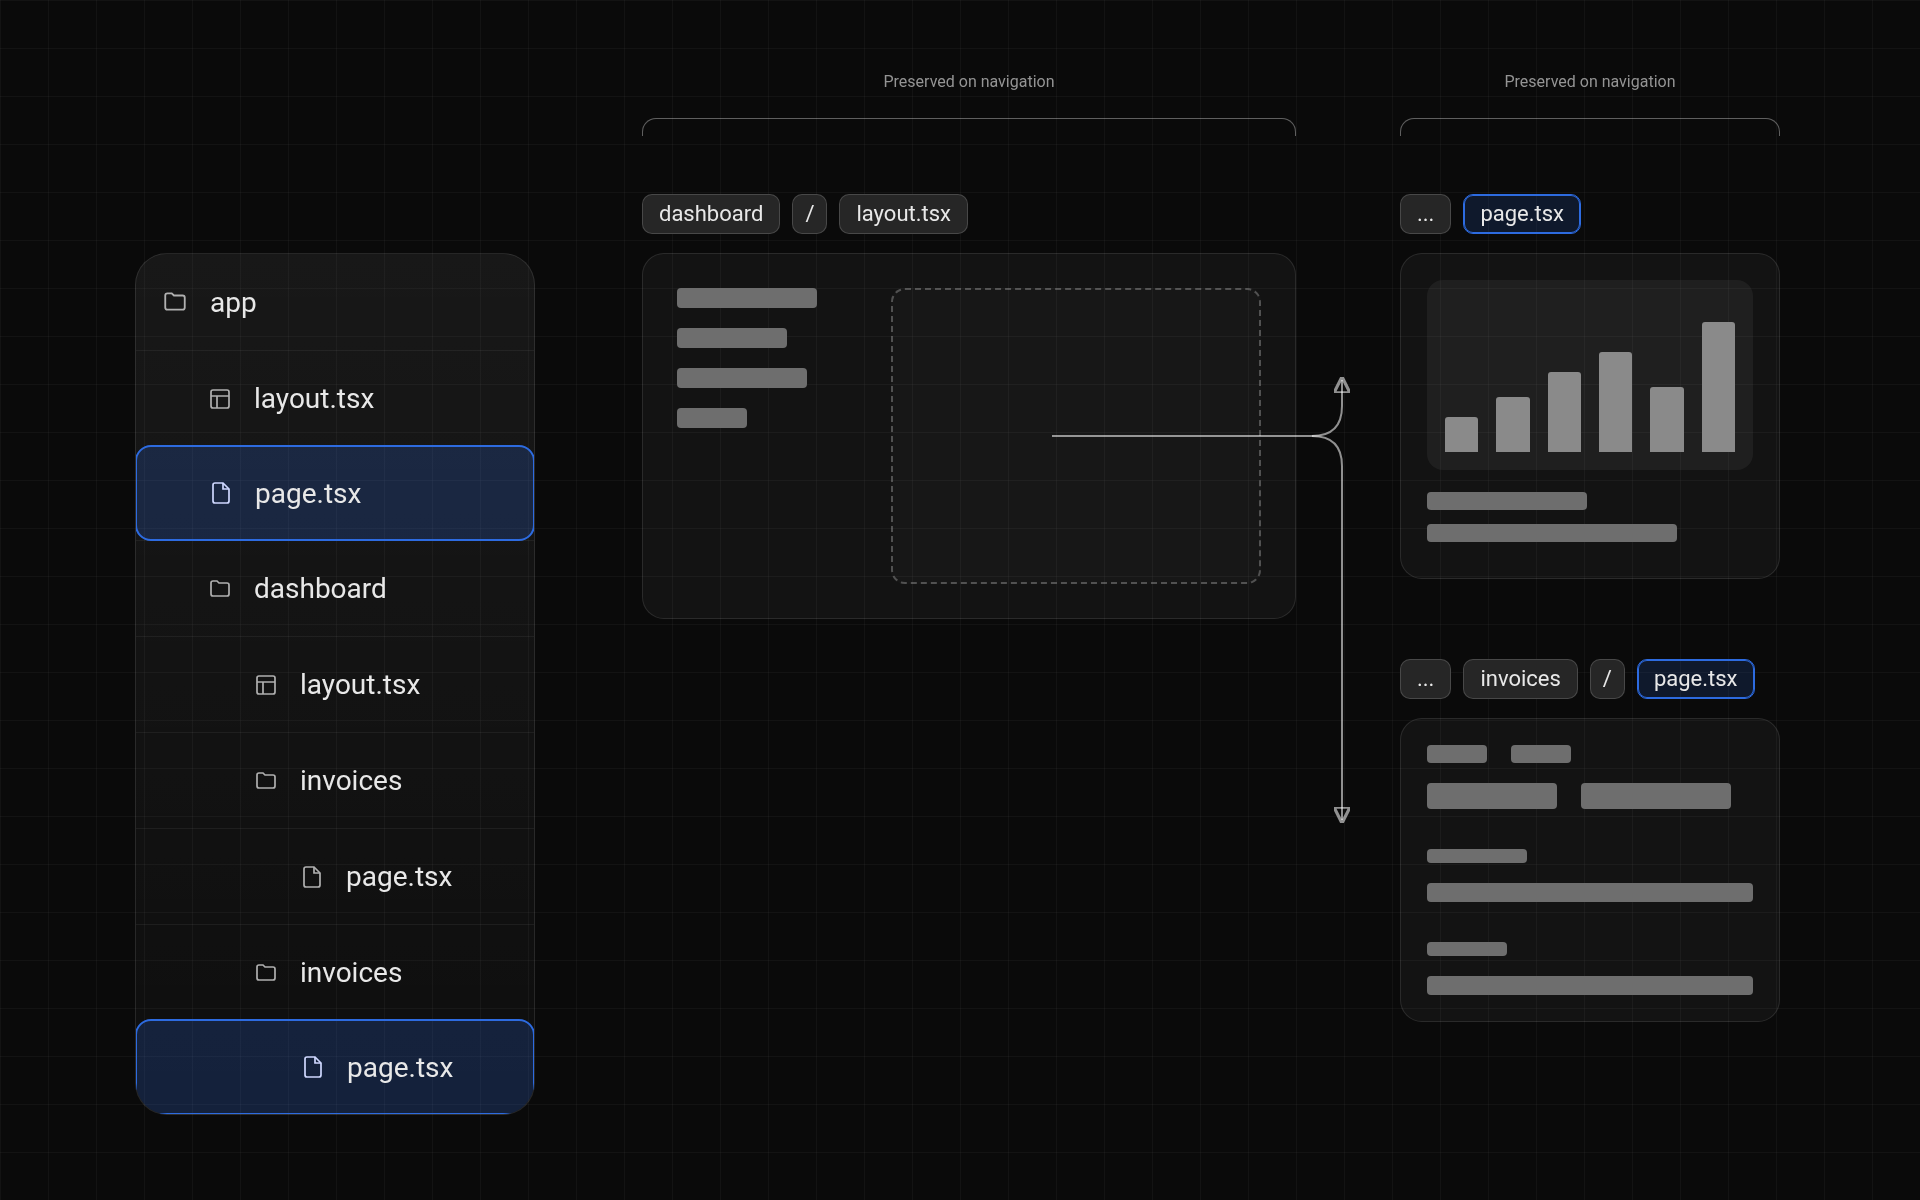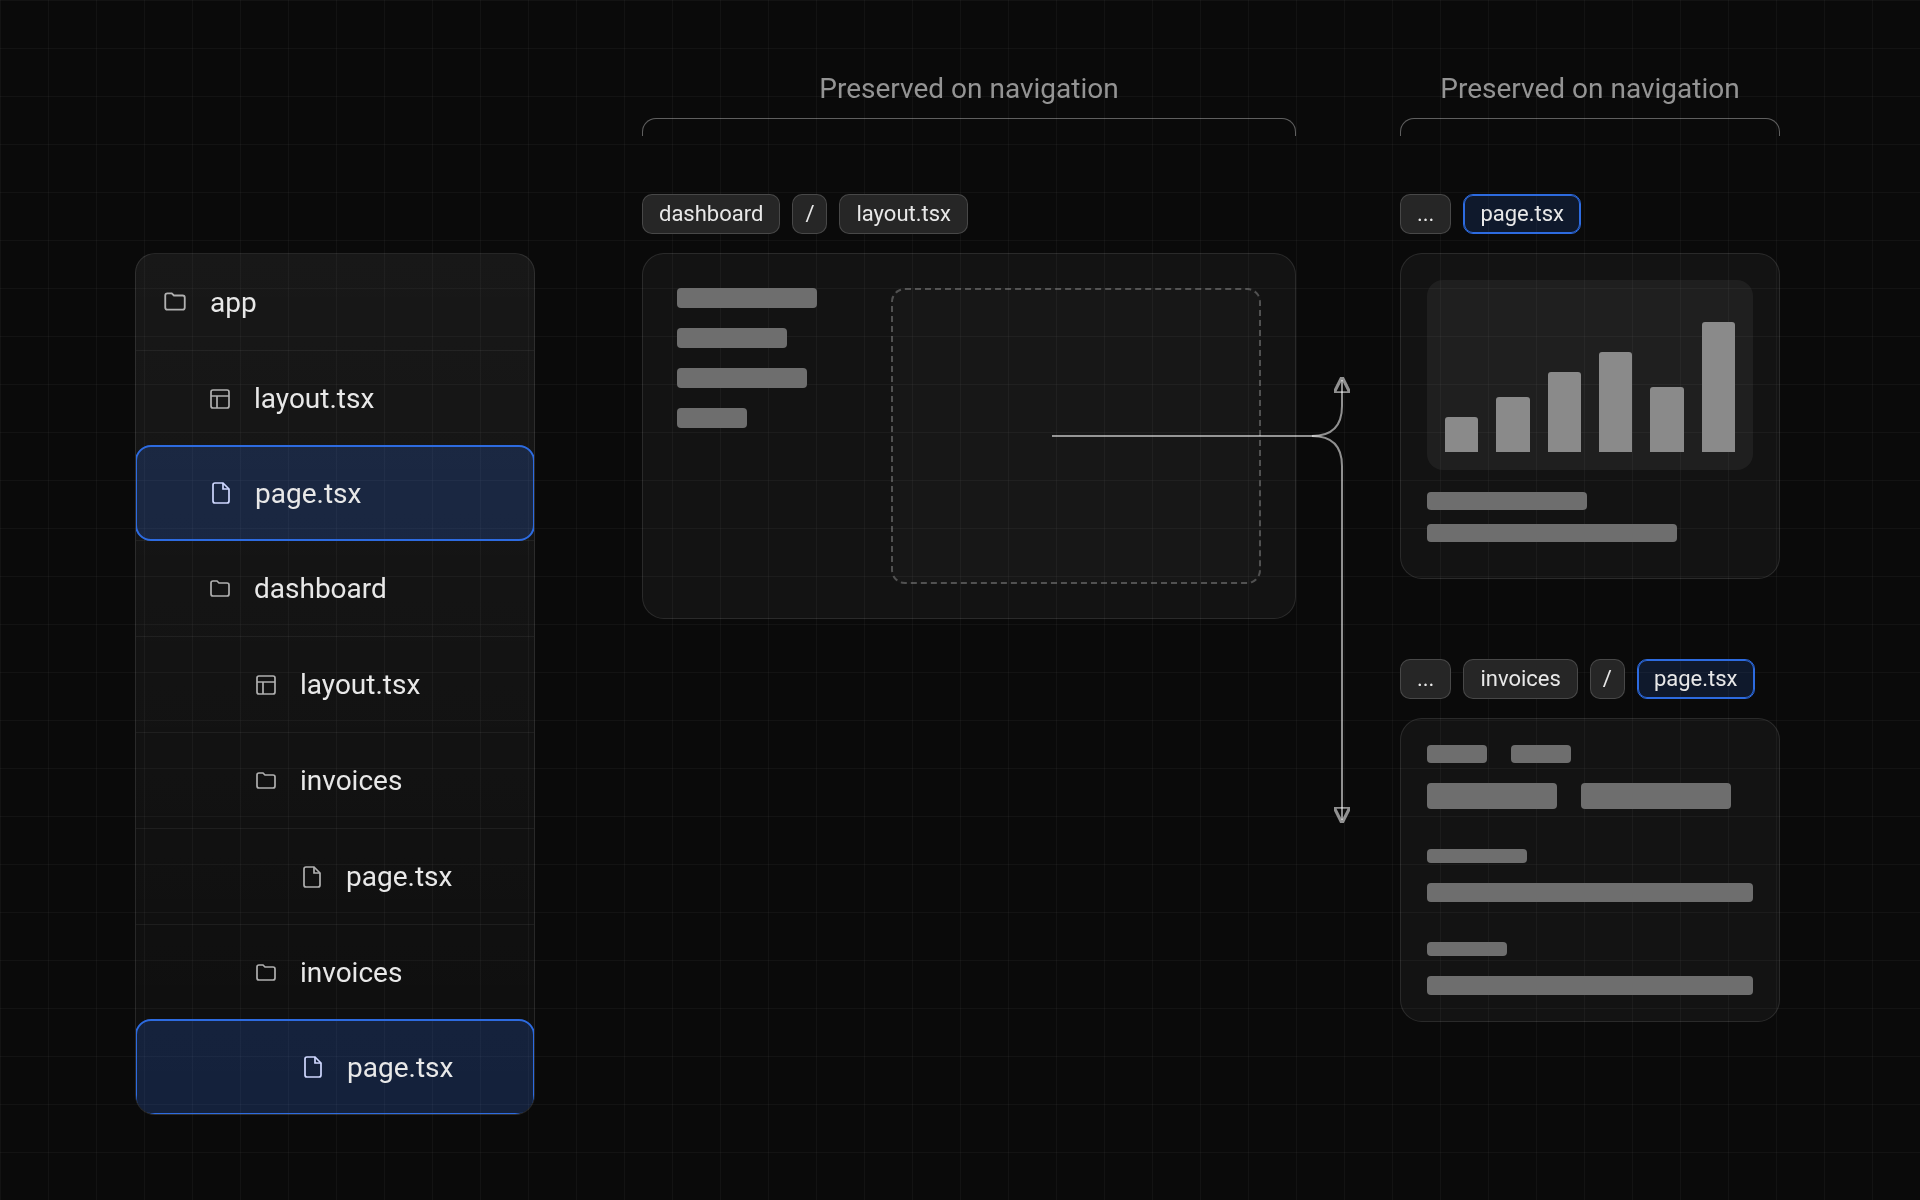--- a/index.html
+++ b/index.html
@@ -32,21 +32,21 @@
     position: relative;
     overflow: hidden;
   }
 
   
   .tree {
     position: absolute;
     left: 135px; top: 253px;
     width: 400px;
     border: 1px solid var(--panel-border);
-    border-radius: 20px;
+    border-radius: 32px;
     background: linear-gradient(180deg, rgba(255,255,255,0.06), rgba(255,255,255,0.02));
     overflow: hidden;
   }
   .tree-row {
     display: flex; align-items: center;
     height: 96px;
     padding: 0 26px;
     font-size: 28px;
     border-top: 1px solid var(--row-div);
     gap: 22px;
@@ -61,21 +61,21 @@
     border-radius: 16px;
     margin: -1px;
     position: relative;
     z-index: 2;
   }
   .tree-row .icon svg { display:block; }
 
   
   .section-label {
     position: absolute;
-    font-size: 28px;
+    font-size: 16px;
     color: var(--text-dim);
     text-align: center;
   }
   .bracket {
     position: absolute;
     height: 18px;
     border: 1px solid rgba(255,255,255,0.35);
     border-bottom: none;
     border-radius: 14px 14px 0 0;
   }

